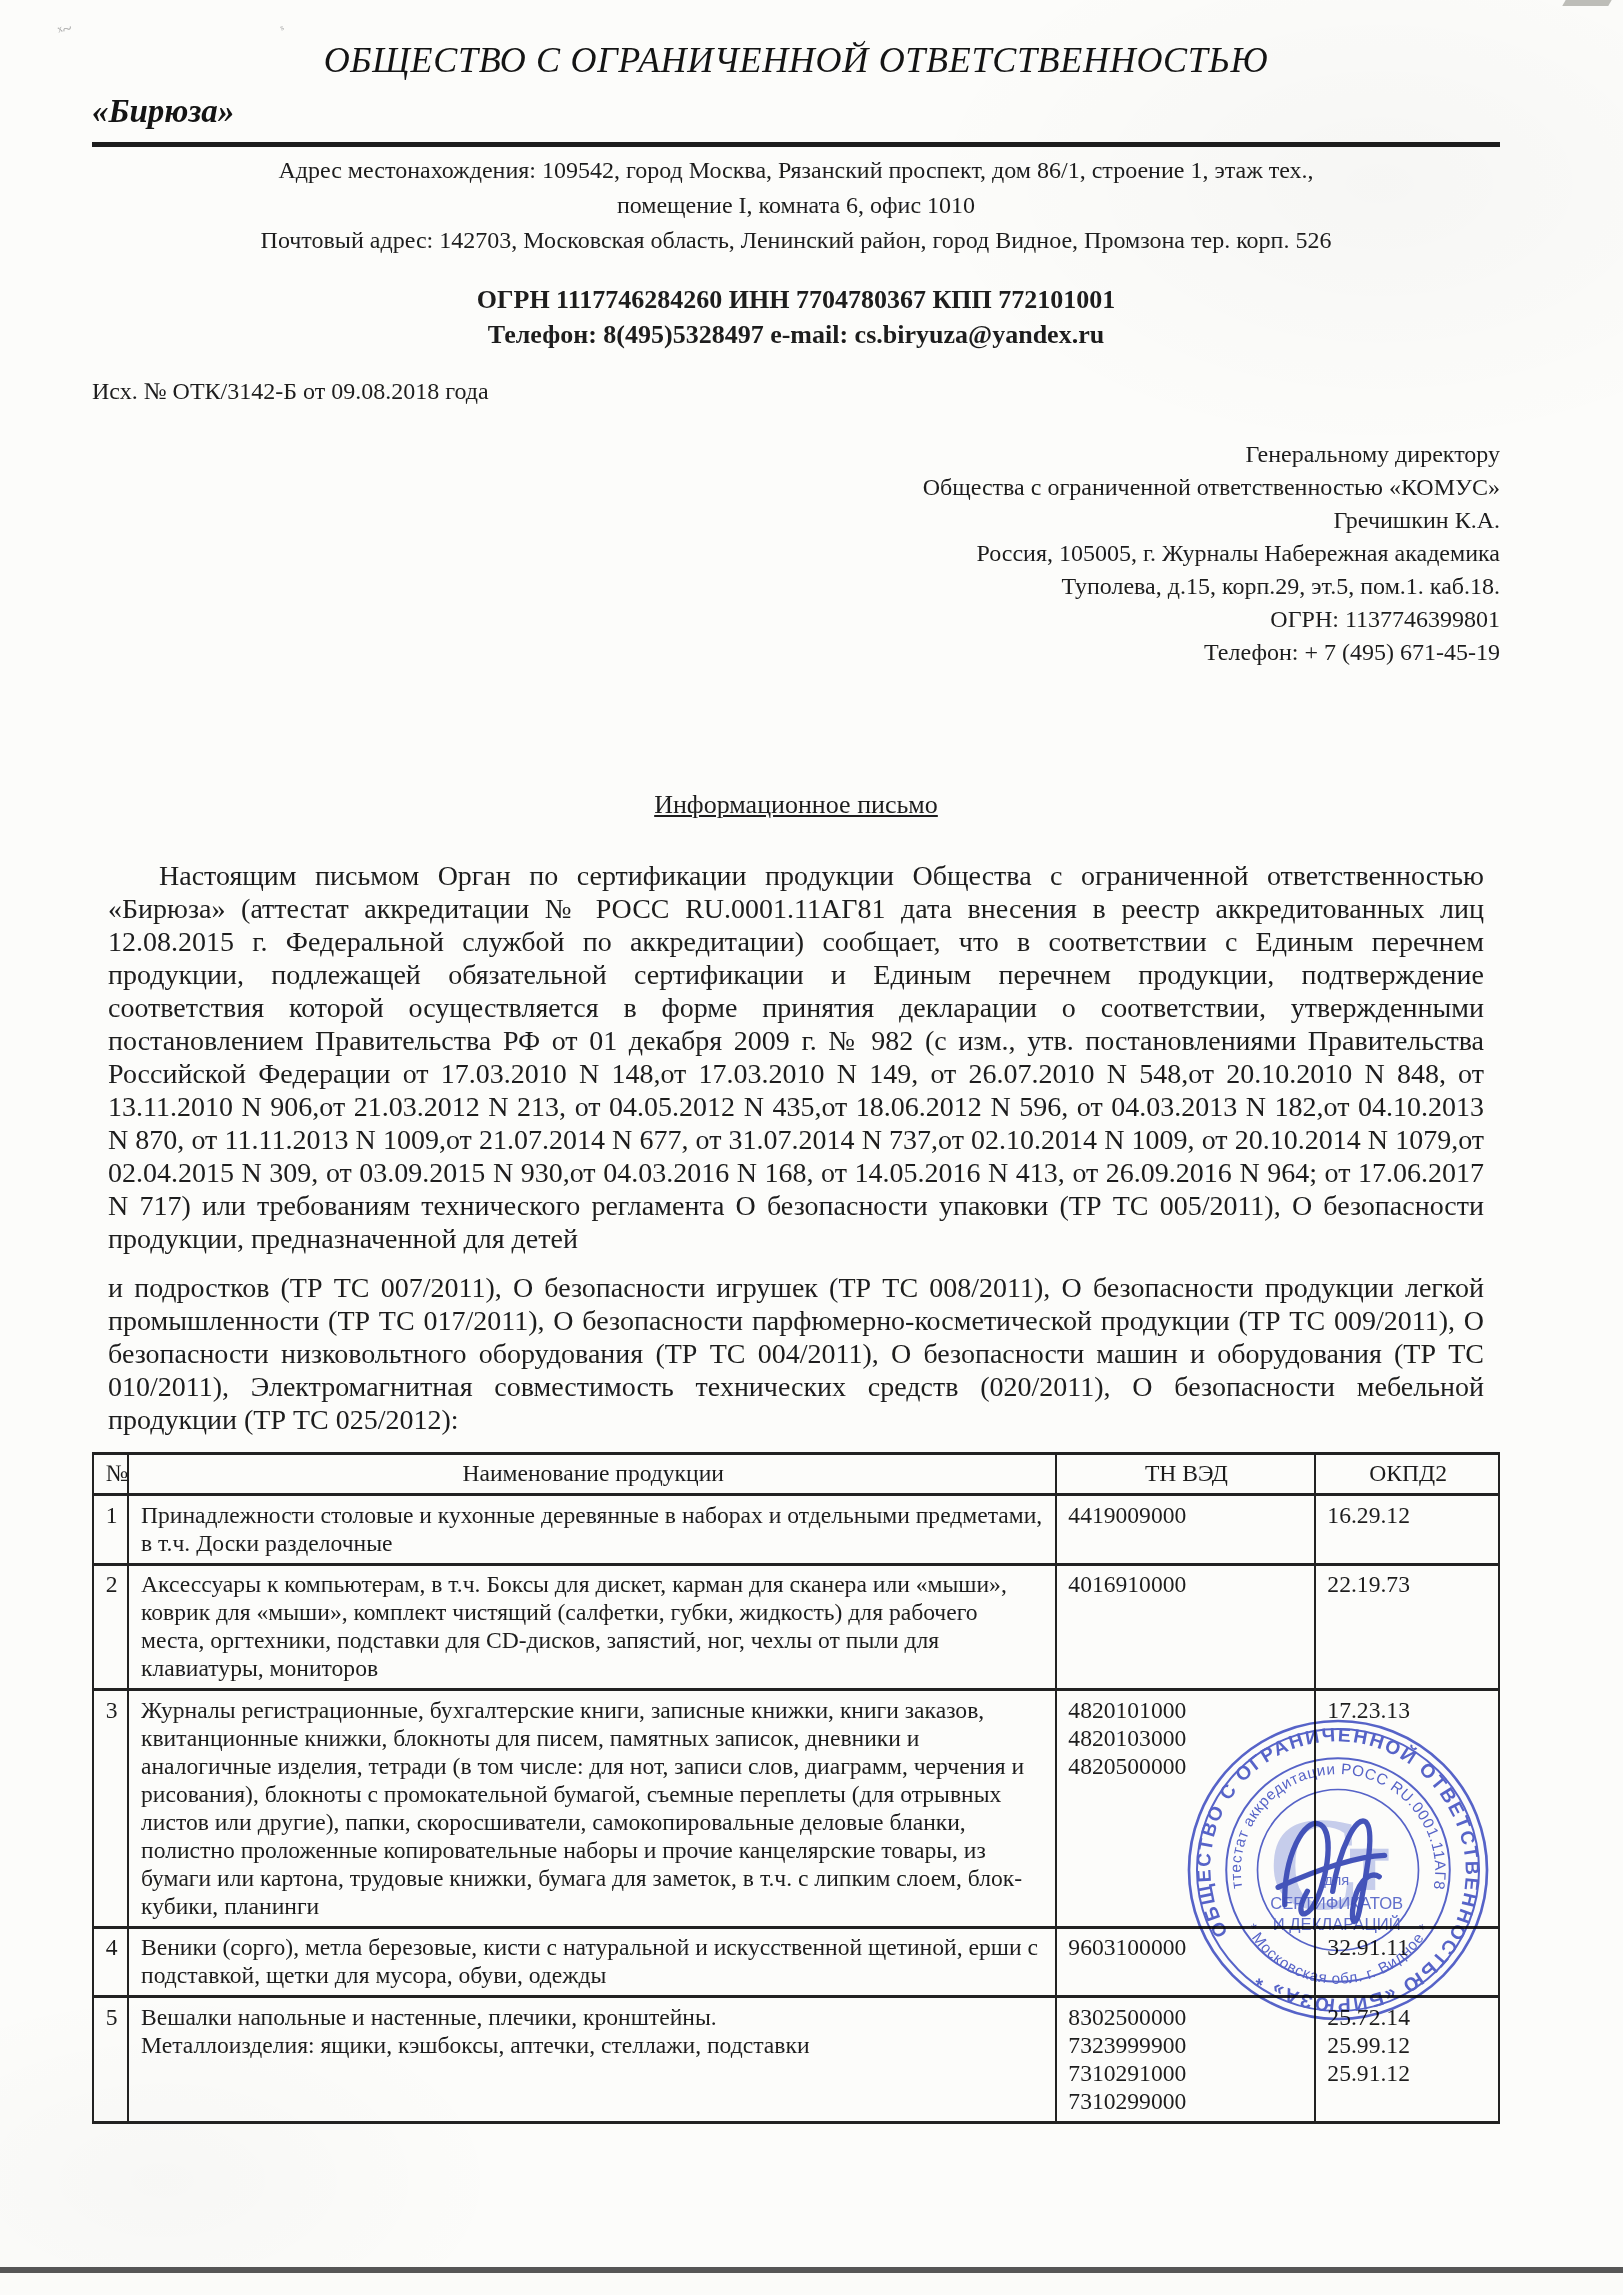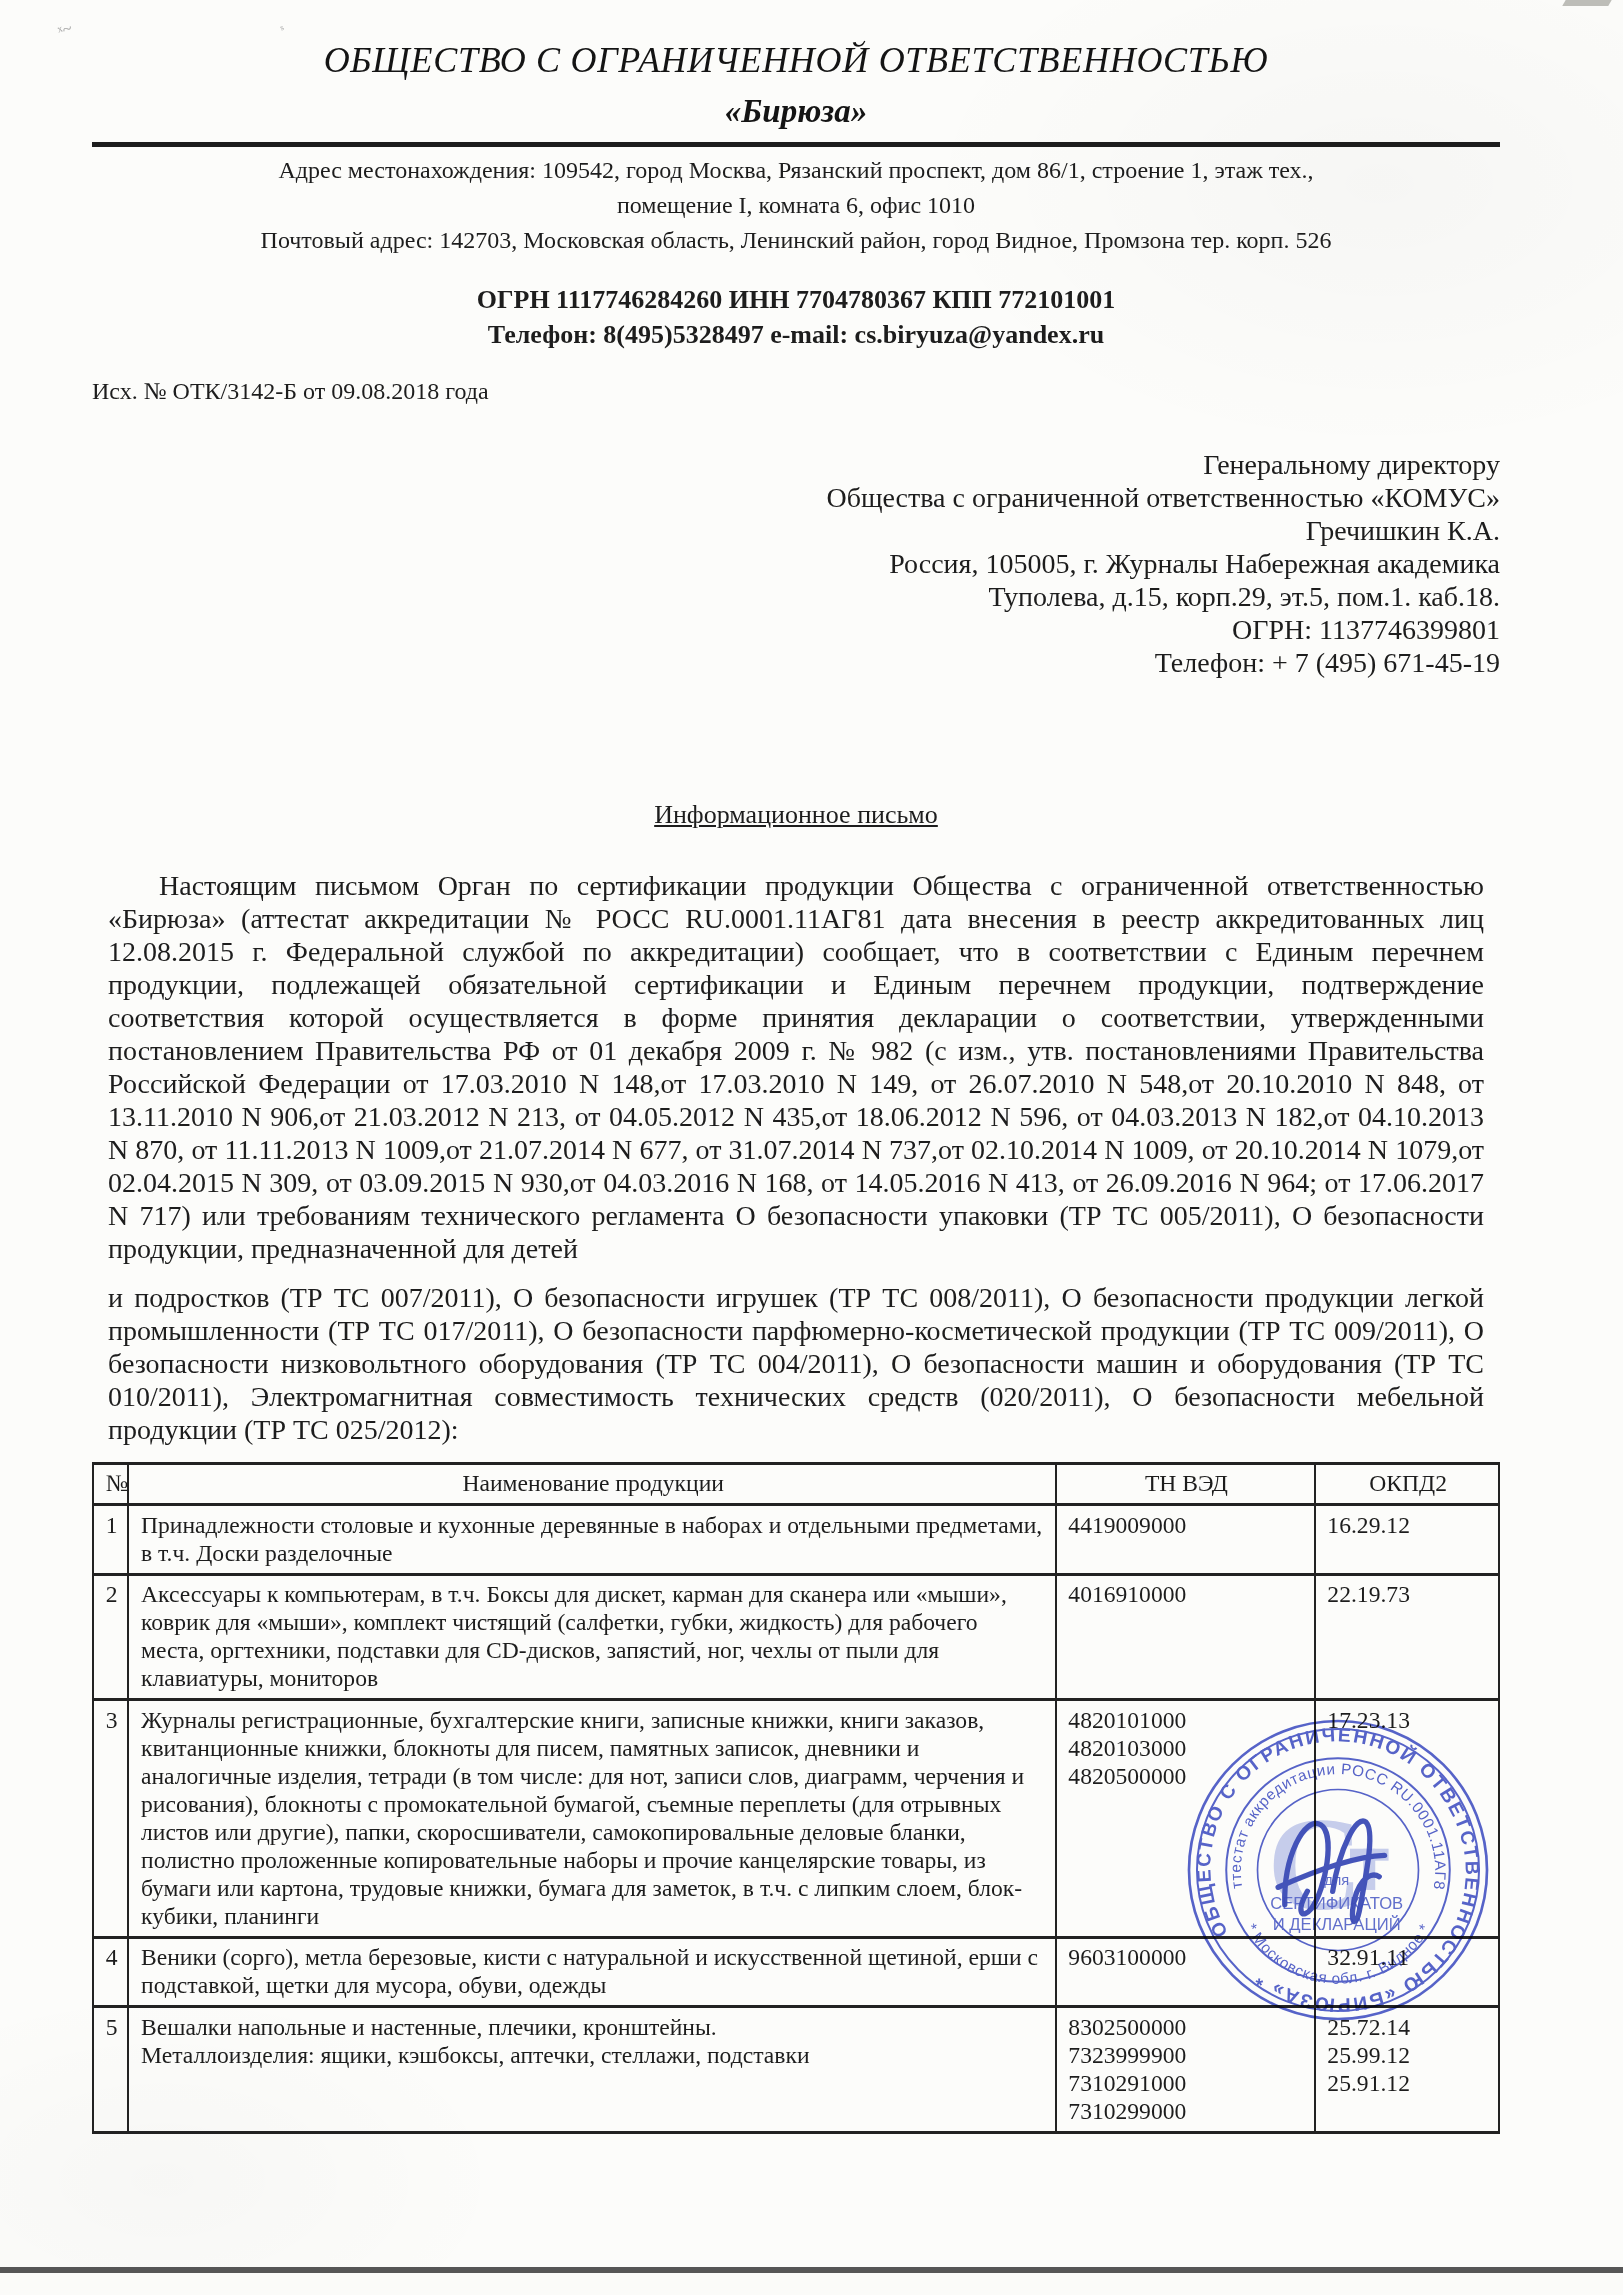--- a/index.html
+++ b/index.html
@@ -10,26 +10,26 @@
     background:#fcfcfa;
     background-image:
       radial-gradient(785px 458px at 85% 8%, rgba(0,0,0,0.025), rgba(0,0,0,0) 60%),
       radial-gradient(589px 327px at 10% 95%, rgba(0,0,0,0.02), rgba(0,0,0,0) 60%);
     font-family:"Liberation Serif","DejaVu Serif",serif;
     color:#1d1d1d;
     overflow:hidden;
   }
   .content{position:absolute;left:92px;top:0;width:1408px;}
   .t1{margin-top:39px;text-align:center;font-size:36px;font-weight:normal;font-style:italic;letter-spacing:0.7px;color:#141414;}
-  .t2{margin-top:11.8px;text-align:center;font-size:33px;font-weight:bold;font-style:italic;color:#141414;}
+  .t2{margin-top:11.8px;text-align:left;font-size:33px;font-weight:bold;font-style:italic;color:#141414;}
   .rule{margin-top:11.8px;height:5.2px;background:#1d1d1d;border:none;width:100%;}
   .addr{margin-top:6.5px;text-align:center;font-size:24px;line-height:35px;}
   .reg{margin-top:23.6px;text-align:center;font-size:26px;line-height:35px;font-weight:bold;}
   .outref{margin-top:26px;text-align:left;font-size:24px;}
-  .recipient{margin-top:43px;text-align:right;font-size:28px;line-height:33px;}
+  .recipient{margin-top:33px;text-align:right;font-size:24px;line-height:33px;}
   .lettertitle{margin-top:121px;text-align:center;font-size:26px;text-decoration:underline;}
   .body-par{margin:16px;text-align:justify;font-size:28px;line-height:33px;}
   .body-wrap{margin-top:39px;}
   .p1{text-indent:51px;}
   .doc-table{margin-top:14.4px;border-collapse:collapse;width:100%;table-layout:fixed;}
   .doc-table th,.doc-table td{
     border-left:2px solid #222;border-right:2px solid #222;
     border-top:3.3px solid #222;border-bottom:3.3px solid #222;
     font-size:23.6px;line-height:28px;font-weight:normal;
     vertical-align:top;padding:4.6px 9.2px 5.9px 11.8px;

